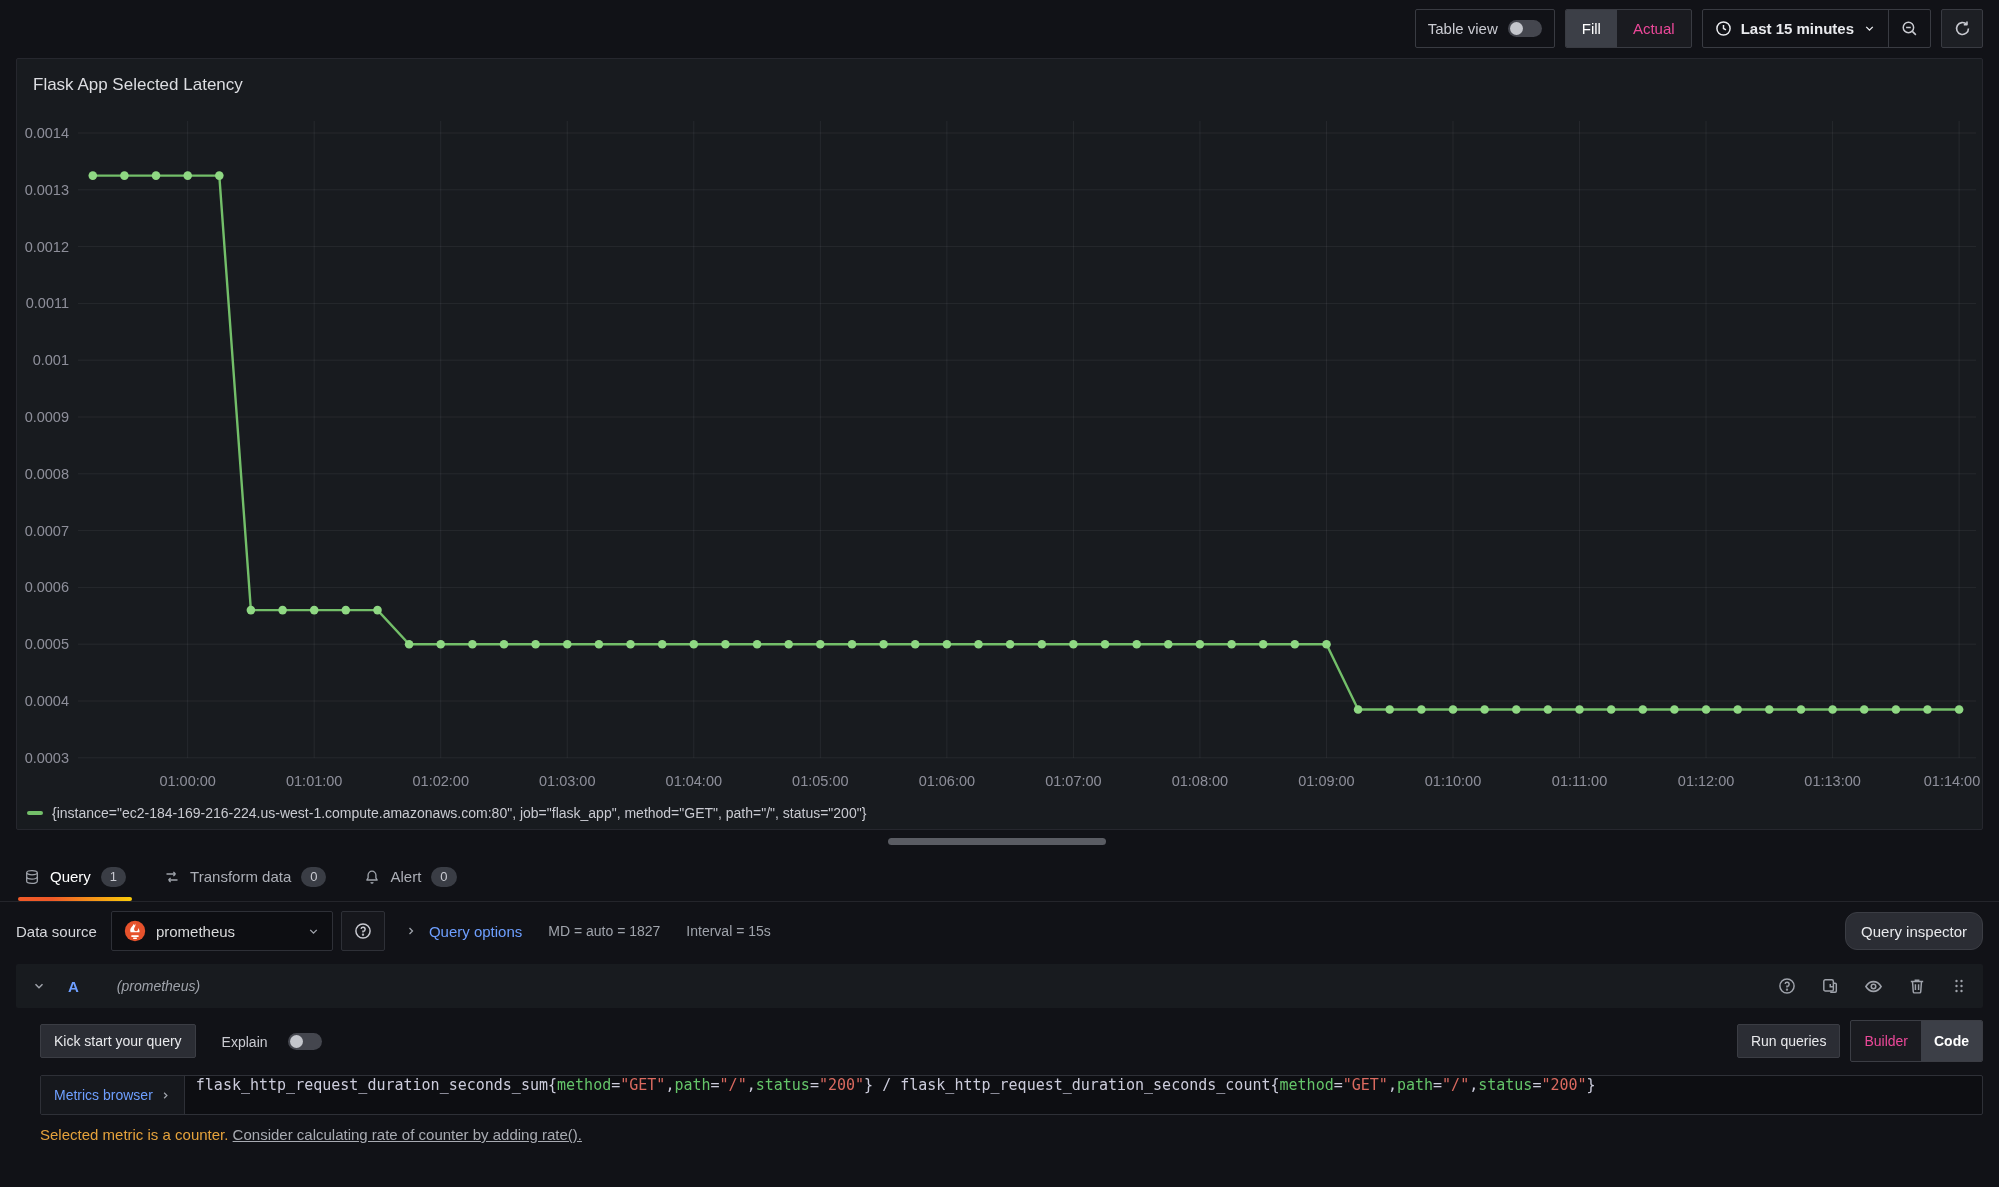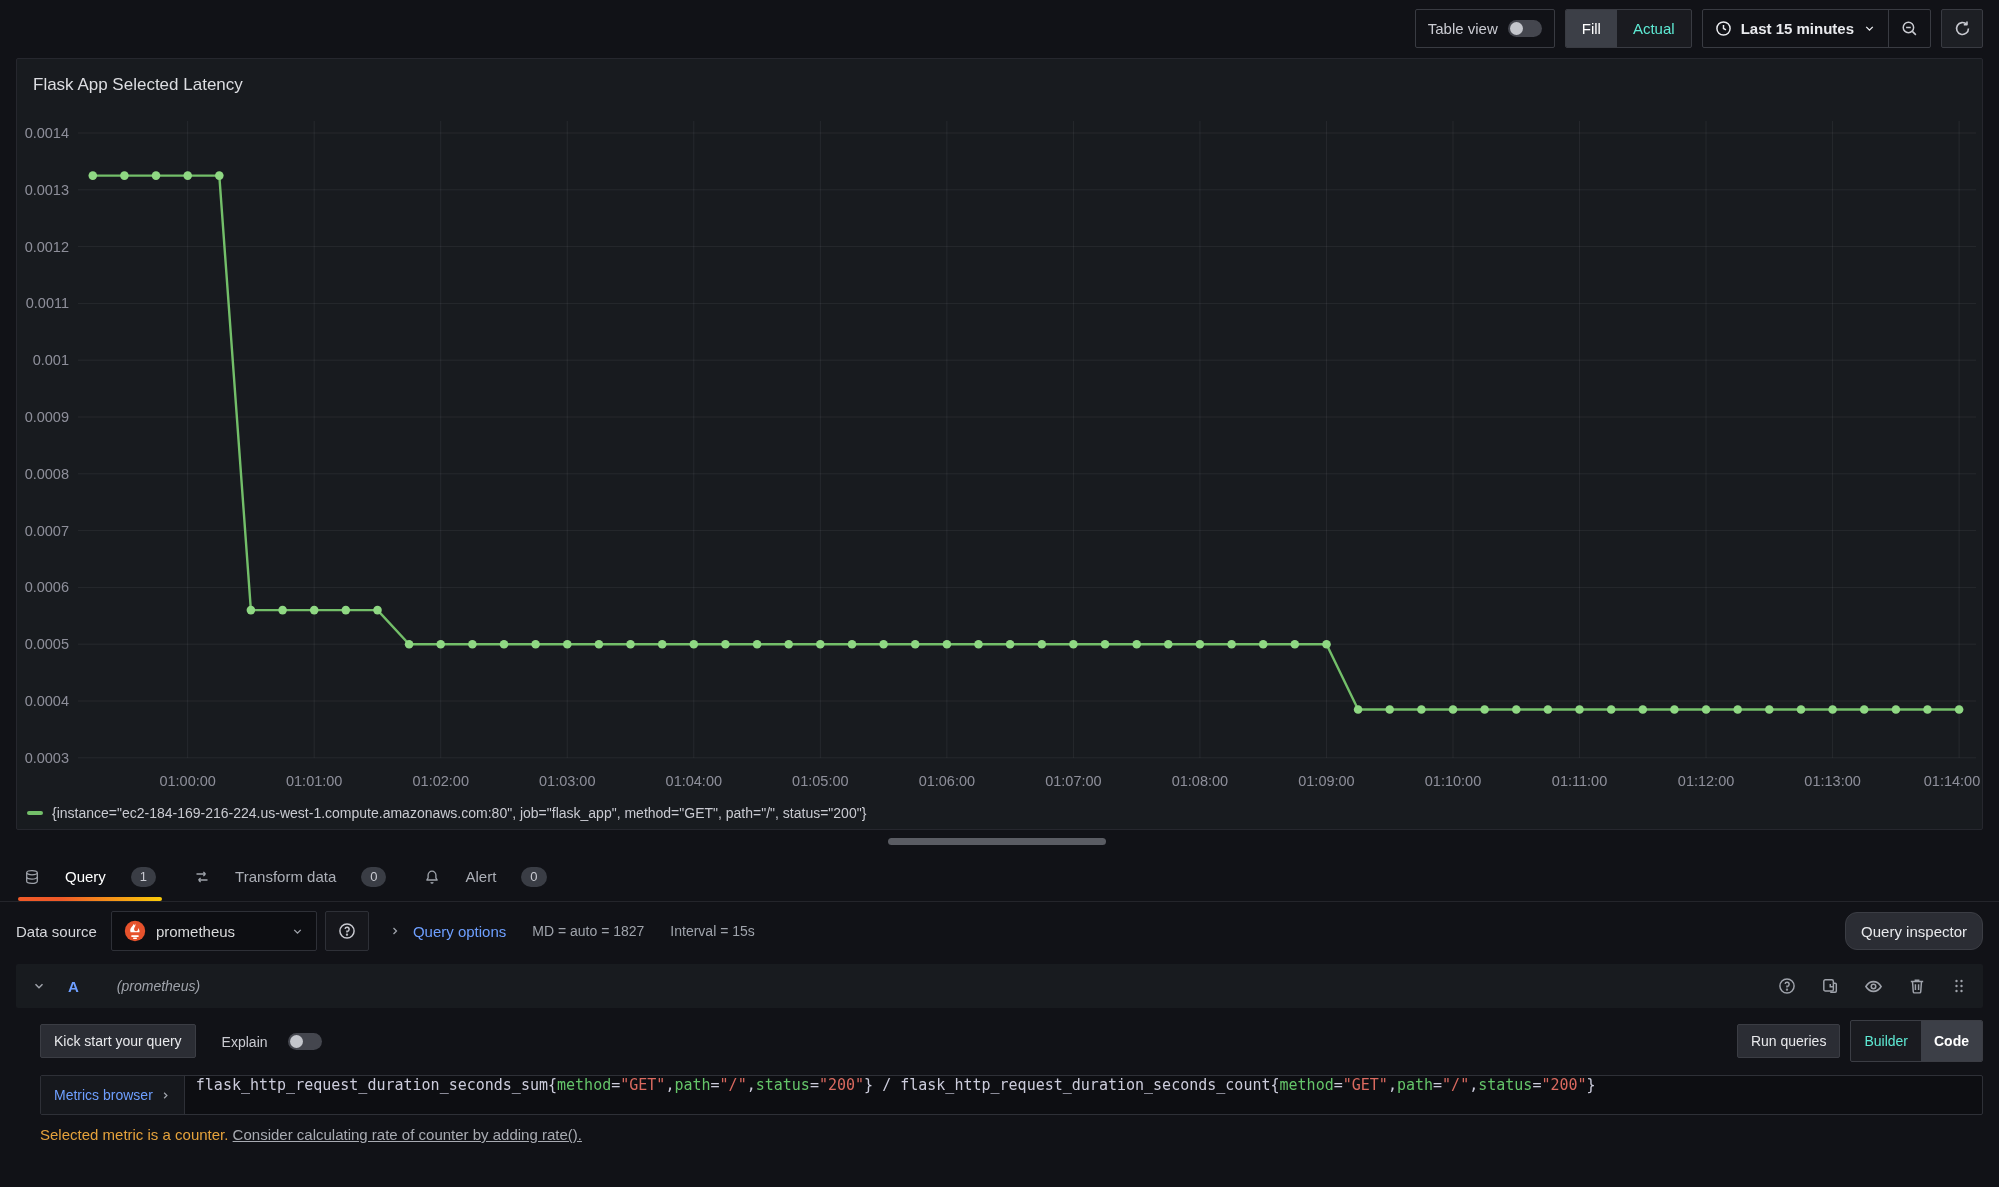--- a/index.html
+++ b/index.html
@@ -12,21 +12,21 @@
   [data-interactable="true"]{cursor:pointer}
 
   
   .toolbar{display:flex;justify-content:flex-end;align-items:center;gap:10px;height:56px;padding:0 16px}
   .tbox{display:flex;align-items:center;gap:10px;height:39px;padding:0 12px;
         border:1px solid #393b42;border-radius:2px;background:transparent;color:#ccccdc}
   .tbox .lbl{color:#c9cad1}
   .toggle{width:34px;height:17px;background:#44464e;border-radius:9px;position:relative;flex:0 0 auto}
   .toggle::after{content:"";position:absolute;top:2px;left:2px;width:13px;height:13px;border-radius:50%;background:#c4c6cc}
   .seg-group{display:flex;align-items:stretch;height:39px;border:1px solid #393b42;border-radius:2px;overflow:hidden;background:#1a1b20}
-  .seg{display:flex;align-items:center;padding:0 16px;color:#5eead4}
+  .seg{display:flex;align-items:center;padding:0 16px;color:#ec4899}
   .seg.active{background:#3c3f47;color:#fff;font-weight:500}
   .time-group{display:flex;align-items:stretch;height:39px;border:1px solid #393b42;border-radius:2px;overflow:hidden}
   .time-main{display:flex;align-items:center;gap:9px;padding:0 12px;font-weight:700;color:#e9eaee}
   .time-zoom{display:flex;align-items:center;justify-content:center;width:42px;border-left:1px solid #393b42;color:#c9cad1}
   .icon-btn{display:flex;align-items:center;justify-content:center;width:42px;height:39px;
             border:1px solid #393b42;border-radius:2px;color:#c9cad1;background:#1d1f24}
   svg.ic{display:block}
 
   
   .panel{position:absolute;left:16px;top:58px;width:1967px;height:772px;
@@ -37,31 +37,31 @@
   .legend-row{display:flex;align-items:center;gap:9px;padding:1px 10px;font-size:14px;color:#c9cad1;white-space:nowrap}
   .legend-marker{width:16px;height:4px;border-radius:2px;flex:0 0 auto}
 
   
   .hscroll-track{position:absolute;top:838px;left:16px;width:1967px;height:7px}
   .hscroll-thumb{position:absolute;top:0;left:872px;width:218px;height:7px;border-radius:4px;background:#5a5c63}
 
   
   .tabs-row{position:absolute;top:852px;left:0;width:100%;height:50px;
             border-bottom:1px solid #24252b;display:flex;align-items:stretch;gap:26px;padding:0 18px}
-  .tab{position:relative;display:flex;align-items:center;gap:25px;padding:0 6px;color:#acafb7}
+  .tab{position:relative;display:flex;align-items:center;gap:10px;padding:0 6px;color:#acafb7}
   .tab .ticon{color:#9fa3ab;display:flex}
   .tab.active{color:#fff;font-weight:500}
   .tab.active::after{content:"";position:absolute;left:0;right:0;bottom:0;height:4px;border-radius:2px;
        background:linear-gradient(90deg,var(--tab-grad-start,#f05a28) 30%,var(--tab-grad-end,#fbca0a) 99%)}
   .badge{background:#3a3d45;color:#c9cad1;border-radius:11px;padding:2px 9px;font-size:13px;line-height:16px}
 
   
   .ds-row{position:absolute;top:908px;left:0;width:100%;height:46px;display:flex;align-items:center;padding:0 16px}
   .ds-label{margin-right:14px;color:#d5d6db}
-  .ds-select{display:flex;align-items:center;gap:10px;height:40px;width:206px;padding:0 12px;
+  .ds-select{display:flex;align-items:center;gap:10px;height:40px;width:222px;padding:0 12px;
              background:#0d0e12;border:1px solid #2e3037;border-radius:2px}
   .ds-select .val{color:#d8d9da}
   .ds-select .chev{margin-left:auto;color:#9fa3ab;display:flex}
   .help-btn{display:flex;align-items:center;justify-content:center;width:44px;height:40px;margin-left:8px;
             border:1px solid #2e3037;border-radius:2px;color:#c9cad1;background:#16171c}
   .qo-wrap{display:flex;align-items:center;gap:12px;margin-left:20px;color:#9fa3ab;font-size:14px}
   .qo-link{color:var(--accent-blue,#6e9fff);font-weight:500;font-size:15px}
   .qo-meta{margin-left:14px}
   .qi-btn{margin-left:auto;height:38px;display:flex;align-items:center;padding:0 15px;
           background:#2b2d34;border:1px solid #3b3d44;border-radius:12px;color:#e8e9ec;font-weight:500}

